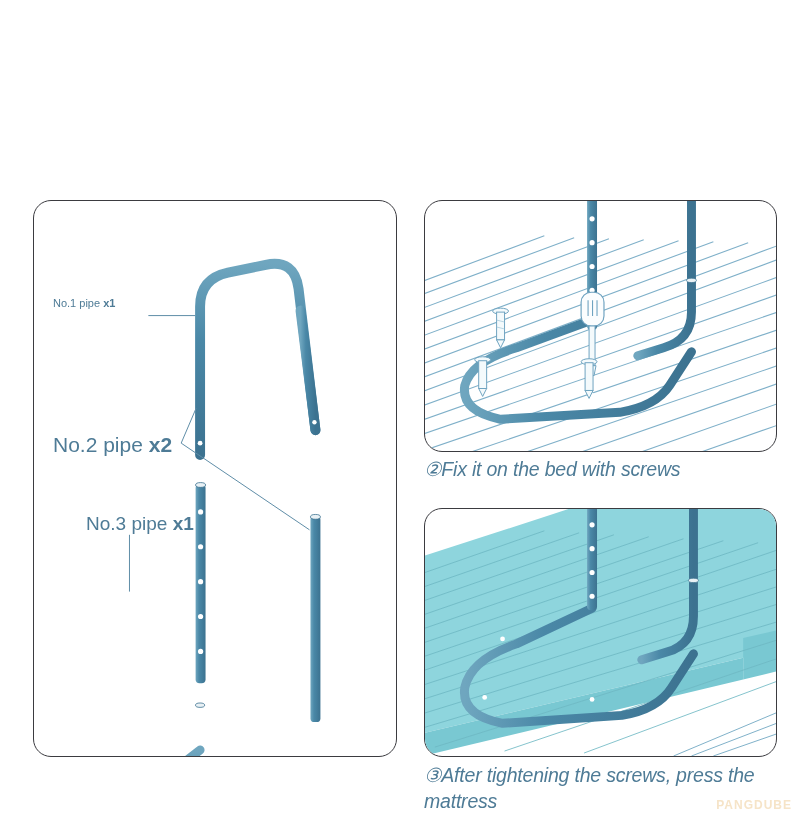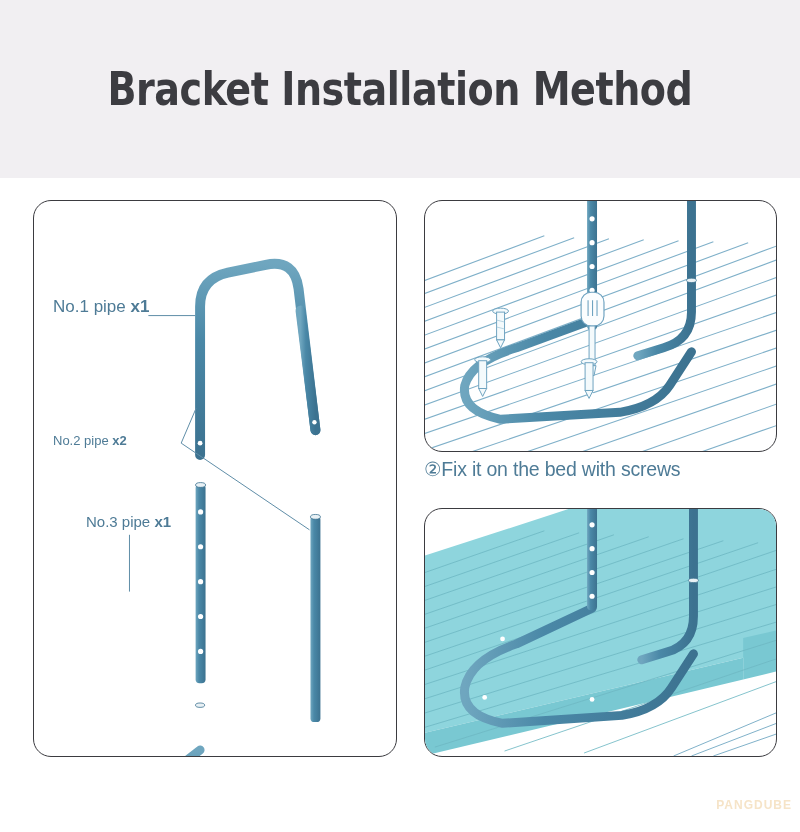--- a/index.html
+++ b/index.html
@@ -42,20 +42,21 @@
   .panel svg { display: block; width: 100%; height: 100%; }
 
   
   .caption {
     position: absolute;
     color: #4e7b96;
     font-size: 19.5px;
     line-height: 26px;
     font-family: "Liberation Sans", sans-serif;
     letter-spacing: -0.2px;
+    font-style: italic;
   }
   #caption-1 { left: 33px;  top: 762px; width: 380px; }
   #caption-2 { left: 424px; top: 456px; width: 360px; }
   #caption-3 { left: 424px; top: 762px; width: 340px; }
 
   
   .watermark {
     position: absolute;
     right: 8px; bottom: 20px;
     font-size: 12px;
@@ -63,23 +64,20 @@
     letter-spacing: 1px;
     color: #f6e4c8;
     user-select: none;
   }
 </style>
 </head>
 <body>
 
 <div id="root">
 
-  <div class="header">
-    <div class="header-title">Bracket Installation Method</div>
-  </div>
 
   <div class="panel" id="panel-1">
     <svg viewBox="0 0 364 557" preserveAspectRatio="none">
       <defs>
         <linearGradient id="pipeV" x1="0" y1="0" x2="1" y2="0">
           <stop offset="0%" stop-color="#6fa6bf"></stop>
           <stop offset="35%" stop-color="#4a88a7"></stop>
           <stop offset="100%" stop-color="#3c7290"></stop>
         </linearGradient>
         <linearGradient id="pipeH" x1="0" y1="0" x2="0" y2="1">
@@ -129,27 +127,27 @@
       </g>
 
       <g stroke="#5e8ca6" stroke-width="1" fill="none">
         <line x1="115" y1="115" x2="162" y2="115"></line>
         <line x1="148" y1="243" x2="163" y2="208"></line>
         <line x1="148" y1="243" x2="277" y2="330"></line>
         <line x1="96" y1="335" x2="96" y2="392"></line>
       </g>
     </svg>
 
-    <div style="position:absolute;left:19px;top:96px;font-size:17px;color:#4e7b96;white-space:nowrap;text-align:center;">
+    <div style="position:absolute;left:19px;top:96px;font-size:11px;color:#4e7b96;white-space:nowrap;text-align:center;">
       <span>No.1 pipe </span><b>x1</b>
     </div>
-    <div style="position:absolute;left:19px;top:232px;font-size:13px;color:#4e7b96;white-space:nowrap;">
+    <div style="position:absolute;left:19px;top:232px;font-size:21px;color:#4e7b96;white-space:nowrap;">
       <span>No.2 pipe </span><b>x2</b>
     </div>
-    <div style="position:absolute;left:52px;top:312px;font-size:15px;color:#4e7b96;white-space:nowrap;text-align:right;">
+    <div style="position:absolute;left:52px;top:312px;font-size:19px;color:#4e7b96;white-space:nowrap;text-align:right;">
       <span>No.3 pipe </span><b>x1</b>
     </div>
   </div>
 
   <div class="panel" id="panel-2">
     <svg viewBox="0 0 353 252" preserveAspectRatio="none">
       <defs>
         <linearGradient id="pipe2V" x1="0" y1="0" x2="1" y2="0">
           <stop offset="0%" stop-color="#6fa6bf"></stop>
           <stop offset="35%" stop-color="#4a88a7"></stop>
@@ -295,16 +293,17 @@
         <g stroke="#7fb0c9" stroke-width="1" fill="none">
           <path d="M 250 249 L 390 190"></path>
           <path d="M 268 249 L 390 202"></path>
           <path d="M 290 249 L 390 214"></path>
         </g>
       </g>
     </svg>
   </div>
 
   <div class="caption" id="caption-2">②Fix it on the bed with screws</div>
+  <div class="caption" id="caption-3">③After tightening the screws, press the mattress</div>
 
   <div class="watermark">PANGDUBE</div>
 
 </div>
 
 </body></html>

